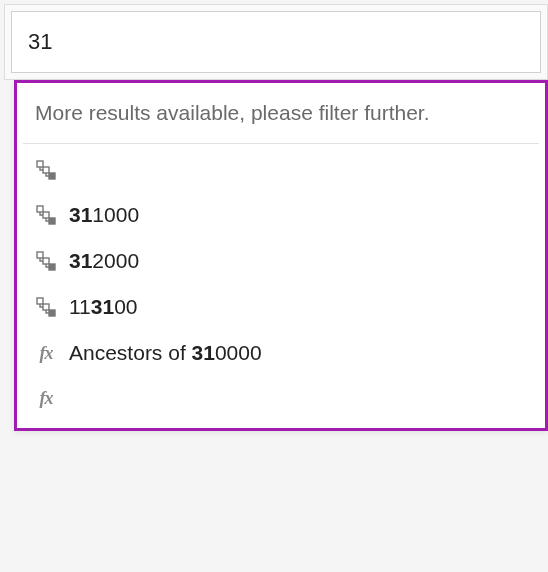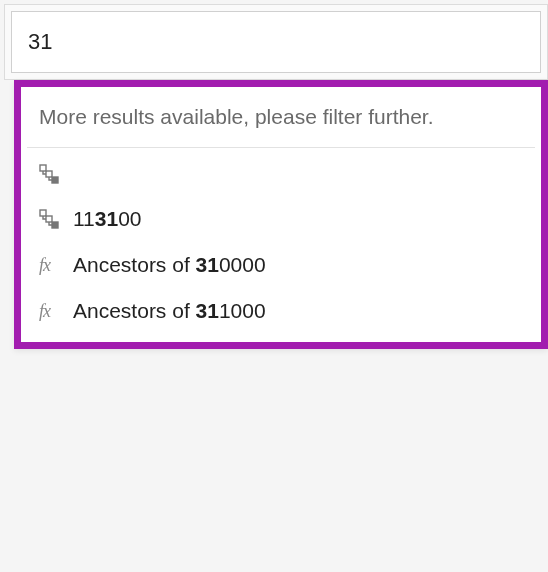--- a/index.html
+++ b/index.html
@@ -31,21 +31,21 @@
     padding: 0 16px;
     outline: none;
     font-family: inherit;
   }
   .dropdown {
     position: absolute;
     left: 14px;
     right: 0;
     top: 80px;
     background: #ffffff;
-    border: 7px solid #a21caf;
+    border: 3px solid #a21caf;
     box-shadow: 0 2px 6px rgba(0,0,0,0.08);
     padding-bottom: 8px;
   }
   .info-row {
     padding: 18px 18px 18px 18px;
     color: #6a6a6a;
     font-size: 21px;
   }
   .divider {
     height: 1px;
@@ -60,20 +60,22 @@
     font-size: 21px;
     color: #222;
   }
   .icon {
     width: 22px;
     height: 22px;
     margin-right: 12px;
     flex-shrink: 0;
     display: inline-flex;
     align-items: center;
+    justify-content: center;
+    font-weight: bold;
   }
   .fx {
     font-family: Georgia, "Times New Roman", serif;
     font-style: italic;
     font-size: 18px;
     color: #888;
     letter-spacing: -1px;
   }
   .label b { font-weight: 700; }
 </style>
@@ -102,28 +104,51 @@
       <div class="item">
         <span class="icon">
           <svg viewBox="0 0 20 20" width="20" height="20">
             <rect x="1" y="1" width="6" height="6" fill="none" stroke="#777" stroke-width="1.4"></rect>
             <rect x="7" y="7" width="6" height="6" fill="none" stroke="#777" stroke-width="1.4"></rect>
             <rect x="13" y="13" width="6" height="6" fill="#777" stroke="#777" stroke-width="1.4"></rect>
             <path d="M4 7 V10 H7" fill="none" stroke="#777" stroke-width="1.4"></path>
             <path d="M10 13 V16 H13" fill="none" stroke="#777" stroke-width="1.4"></path>
           </svg>
         </span>
+        <span class="label"><b>31</b>1000</span>
+      </div>
+      <div class="item">
+        <span class="icon">
+          <svg viewBox="0 0 20 20" width="20" height="20">
+            <rect x="1" y="1" width="6" height="6" fill="none" stroke="#777" stroke-width="1.4"></rect>
+            <rect x="7" y="7" width="6" height="6" fill="none" stroke="#777" stroke-width="1.4"></rect>
+            <rect x="13" y="13" width="6" height="6" fill="#777" stroke="#777" stroke-width="1.4"></rect>
+            <path d="M4 7 V10 H7" fill="none" stroke="#777" stroke-width="1.4"></path>
+            <path d="M10 13 V16 H13" fill="none" stroke="#777" stroke-width="1.4"></path>
+          </svg>
+        </span>
+        <span class="label"><b>31</b>2000</span>
+      </div>
+      <div class="item">
+        <span class="icon">
+          <svg viewBox="0 0 20 20" width="20" height="20">
+            <rect x="1" y="1" width="6" height="6" fill="none" stroke="#777" stroke-width="1.4"></rect>
+            <rect x="7" y="7" width="6" height="6" fill="none" stroke="#777" stroke-width="1.4"></rect>
+            <rect x="13" y="13" width="6" height="6" fill="#777" stroke="#777" stroke-width="1.4"></rect>
+            <path d="M4 7 V10 H7" fill="none" stroke="#777" stroke-width="1.4"></path>
+            <path d="M10 13 V16 H13" fill="none" stroke="#777" stroke-width="1.4"></path>
+          </svg>
+        </span>
         <span class="label">11<b>31</b>00</span>
       </div>
       <div class="item">
         <span class="icon">
           <span class="fx">fx</span>
         </span>
         <span class="label">Ancestors of <b>31</b>0000</span>
       </div>
       <div class="item">
         <span class="icon">
           <span class="fx">fx</span>
         </span>
-        <span class="label">Ancestors of <b>31</b>1000</span>
       </div>
     </div>
 </div>
 
 </body></html>

